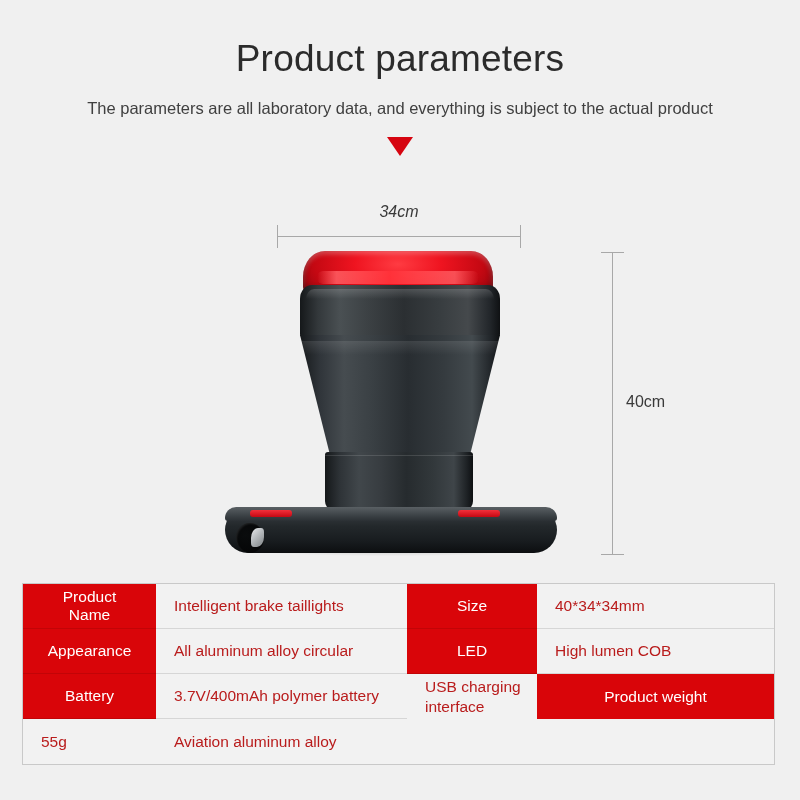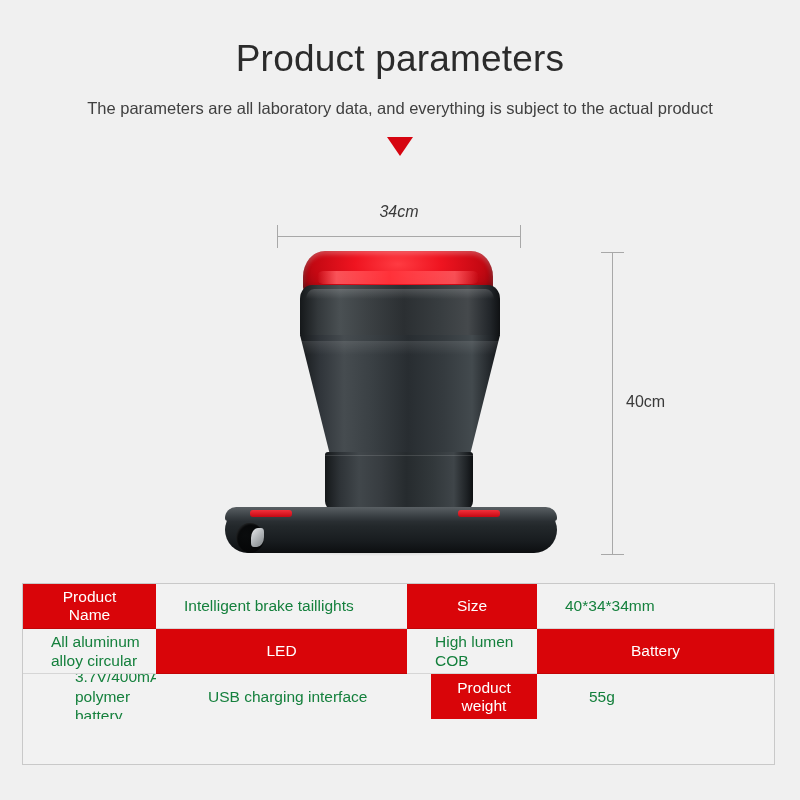--- a/index.html
+++ b/index.html
@@ -314,27 +314,26 @@
   .cell.label {
     background: #d90509;
     color: #ffffff;
     justify-content: center;
     text-align: center;
     border-bottom: 1px solid #c20407;
     padding: 0 19px;
   }
   .cell.value {
     background: #f2f2f2;
-    color: #15803d;
-    padding: 0 0 0 28px;
+    color: #b91c1c;
+    padding: 0 0 0 18px;
     line-height: 1.25;
   }
   .spec-table .cell:nth-last-child(-n+4) {
     border-bottom: none;
-    margin-left: 24px;
   }
 </style>
 </head>
 <body>
 
 <div class="page">
 
   <div class="title">Product parameters</div>
   <div class="subtitle">The parameters are all laboratory data, and everything is subject to the actual product</div>
   <div class="arrow-down"></div>
@@ -363,26 +362,28 @@
     <div class="base-hole-metal"></div>
   </div>
 
   <div class="spec-table">
 
     <div class="cell label">Product Name</div>
     <div class="cell value">Intelligent brake taillights</div>
     <div class="cell label">Size</div>
     <div class="cell value">40*34*34mm</div>
 
+    <div class="cell label">Appearance</div>
     <div class="cell value">All aluminum alloy circular</div>
     <div class="cell label">LED</div>
     <div class="cell value">High lumen COB</div>
 
     <div class="cell label">Battery</div>
     <div class="cell value">3.7V/400mAh polymer battery</div>
     <div class="cell value">USB charging interface</div>
 
     <div class="cell label">Product weight</div>
     <div class="cell value">55g</div>
+    <div class="cell value">Aviation aluminum alloy</div>
 
   </div>
 
 </div>
 
 </body></html>

